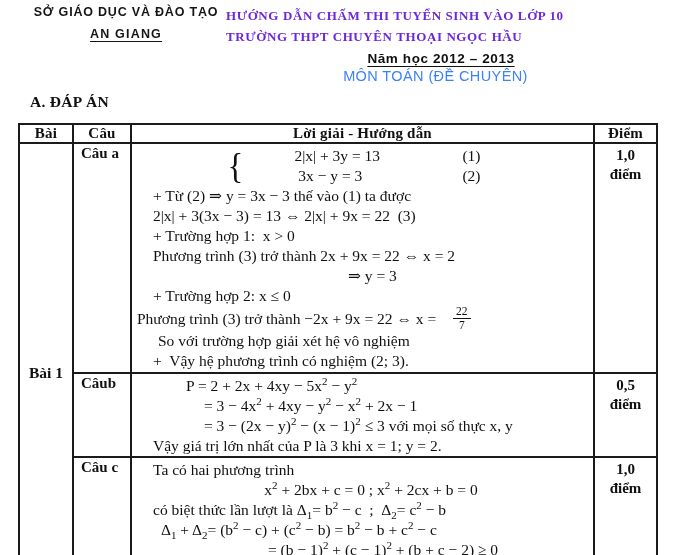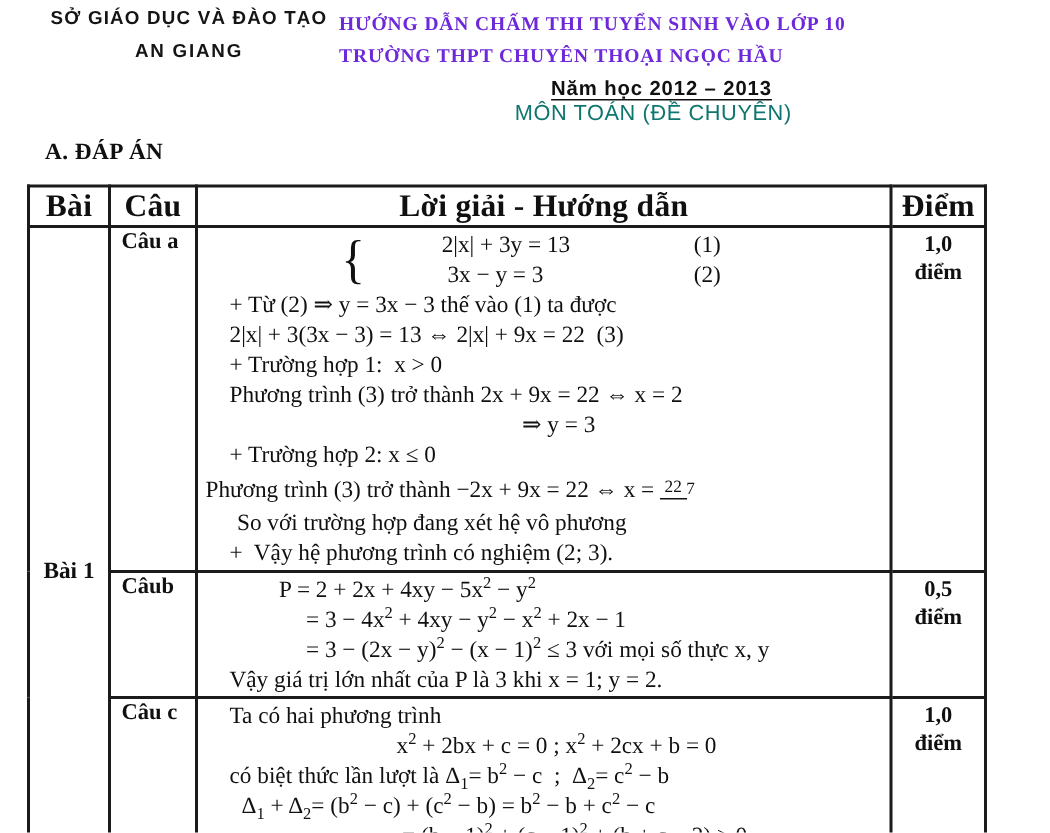--- a/index.html
+++ b/index.html
@@ -9,38 +9,38 @@
   }
   .doc{position:relative;width:700px;height:555px;}
 
   
   .header{display:flex;padding-top:5px;}
   .header-left{
     width:196px;margin-left:28px;text-align:center;
     font-family:"Liberation Sans","DejaVu Sans",sans-serif;
     font-weight:700;font-size:12.5px;letter-spacing:0.8px;color:#151515;
   }
-  .hl2{margin-top:8px;display:inline-block;text-underline-offset:3px;letter-spacing:1.2px;}
+  .hl2{margin-top:8px;display:inline-block;text-decoration:underline;text-underline-offset:3px;letter-spacing:1.2px;}
   .header-right{flex:1;padding-left:2px;}
   .hr-bold{
     font-family:"Liberation Serif","DejaVu Serif",serif;font-weight:700;
     font-size:13px;letter-spacing:0.6px;line-height:21px;color:#6d28d9;
   }
   .hr3{margin-top:4px;text-align:center;padding-right:44px;
     font-family:"Liberation Sans","DejaVu Sans",sans-serif;font-weight:700;font-size:13.5px;}
   .hr3 span{text-decoration:underline;text-underline-offset:3px;letter-spacing:0.6px;}
   .hr4{margin-top:2px;text-align:center;padding-right:55px;
-    font-family:"Liberation Sans","DejaVu Sans",sans-serif;font-weight:400;font-size:14.5px;letter-spacing:0.4px;color:#0f766e;}
+    font-family:"Liberation Sans","DejaVu Sans",sans-serif;font-weight:400;font-size:14.5px;letter-spacing:0.4px;color:#3b82f6;}
 
   .section-label{margin:9px 0 0 30px;font-weight:700;font-size:15.5px;letter-spacing:0.3px;}
 
   
   table{border-collapse:collapse;table-layout:fixed;width:638px;margin:12px 0 0 18px;}
   th,td{border:2px solid #1b1b1b;}
-  th{font-size:21px;font-weight:700;padding:0;height:17px;letter-spacing:0.2px;}
+  th{font-size:15px;font-weight:700;padding:0;height:17px;letter-spacing:0.2px;}
   td{vertical-align:top;}
   tr.row-0{height:230px;}
   tr.row-1{height:66px;}
   tr.row-2{height:145px;}
   td.bai{font-weight:700;text-align:center;vertical-align:middle;font-size:15.5px;}
   td.cau{font-weight:700;font-size:15px;padding:1px 0 0 7px;}
   td.loi{padding:2px 4px 0 5px;font-size:15.5px;line-height:20px;}
   td.diem{font-weight:700;font-size:15px;text-align:center;padding-top:2px;line-height:19px;}
 
   .line{white-space:pre-wrap;min-height:20px;margin-left:16px;}
@@ -50,22 +50,22 @@
   
   .sys{display:flex;justify-content:center;align-items:center;height:40px;white-space:pre;}
   .sys .brace{font-size:33px;font-weight:400;line-height:38px;margin-right:3px;transform:scaleY(1.08);}
   .eqcol{display:flex;flex-direction:column;line-height:20px;}
   .eqrow{display:flex;margin-left:48px;}
   .eqrow .eq{width:168px;white-space:pre;}
   .eqrow .tag{width:36px;}
 
   
   .fracline{display:flex;align-items:center;height:25px;white-space:pre-wrap;}
-  .frac{display:inline-flex;flex-direction:row;align-items:center;
-    font-size:11.5px;line-height:11.5px;font-weight:400;margin-left:0;}
+  .frac{display:inline-flex;flex-direction:column;align-items:center;
+    font-size:11.5px;line-height:11.5px;font-weight:400;margin-left:13px;}
   .frac .num{border-bottom:1.4px solid #111;padding:0 3px 1px 3px;}
   .frac .den{padding-top:1px;}
 </style>
 </head>
 <body>
 
 <div class="doc">
 
   <div class="header">
     <div class="header-left">
@@ -103,21 +103,21 @@
           <td class="cau">Câu a</td>
           <td class="loi">
             <div class="sys"><span class="brace">{</span><div class="eqcol"><div class="eqrow"><span class="eq">2|x| + 3y = 13</span><span class="tag">(1)</span></div><div class="eqrow"><span class="eq"> 3x − y = 3</span><span class="tag">(2)</span></div></div></div>
             <div class="line">+ Từ (2) ⇒ y = 3x − 3 thế vào (1) ta được</div>
             <div class="line">2|x| + 3(3x − 3) = 13 ⇔ 2|x| + 9x = 22  (3)</div>
             <div class="line">+ Trường hợp 1:  x &gt; 0</div>
             <div class="line">Phương trình (3) trở thành 2x + 9x = 22 ⇔ x = 2</div>
             <div class="line" style="padding-left: 195px;">⇒ y = 3</div>
             <div class="line">+ Trường hợp 2: x ≤ 0</div>
             <div class="fracline"><span>Phương trình (3) trở thành −2x + 9x = 22 ⇔ x = </span><span class="frac"><span class="num">22</span><span class="den">7</span></span></div>
-            <div class="line" style="padding-left: 5px;">So với trường hợp đang xét hệ vô phương</div>
+            <div class="line" style="padding-left: 5px;">So với trường hợp giải xét hệ vô nghiệm</div>
             <div class="line">+  Vậy hệ phương trình có nghiệm (2; 3).</div>
           </td>
           <td class="diem">
             <div>1,0</div>
             <div>điểm</div>
           </td>
         </tr>
         <tr class="row-1">
           <td class="cau">Câub</td>
           <td class="loi">

